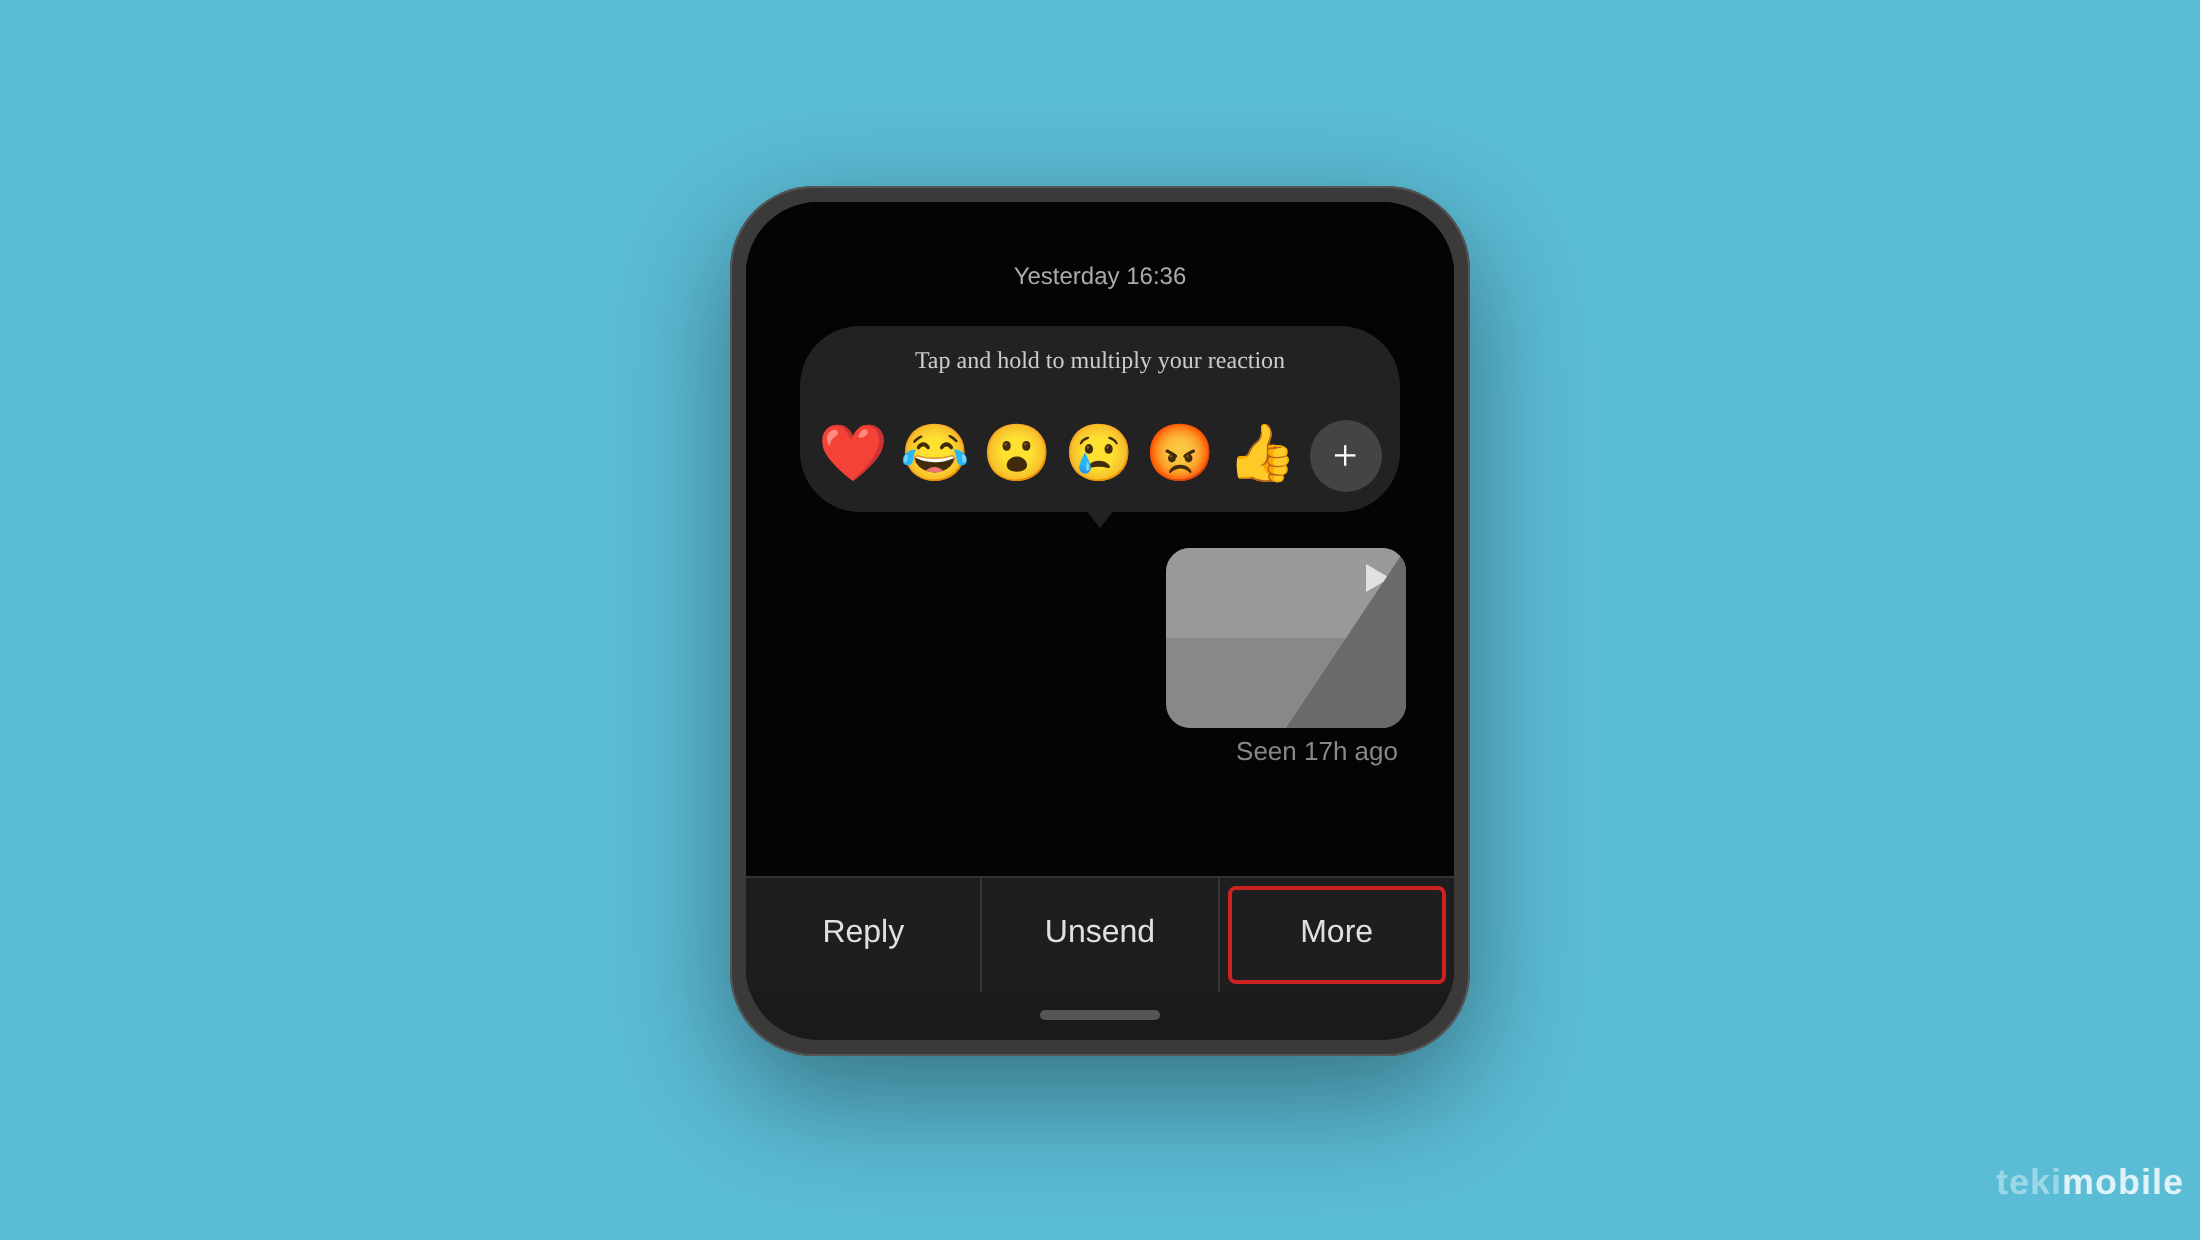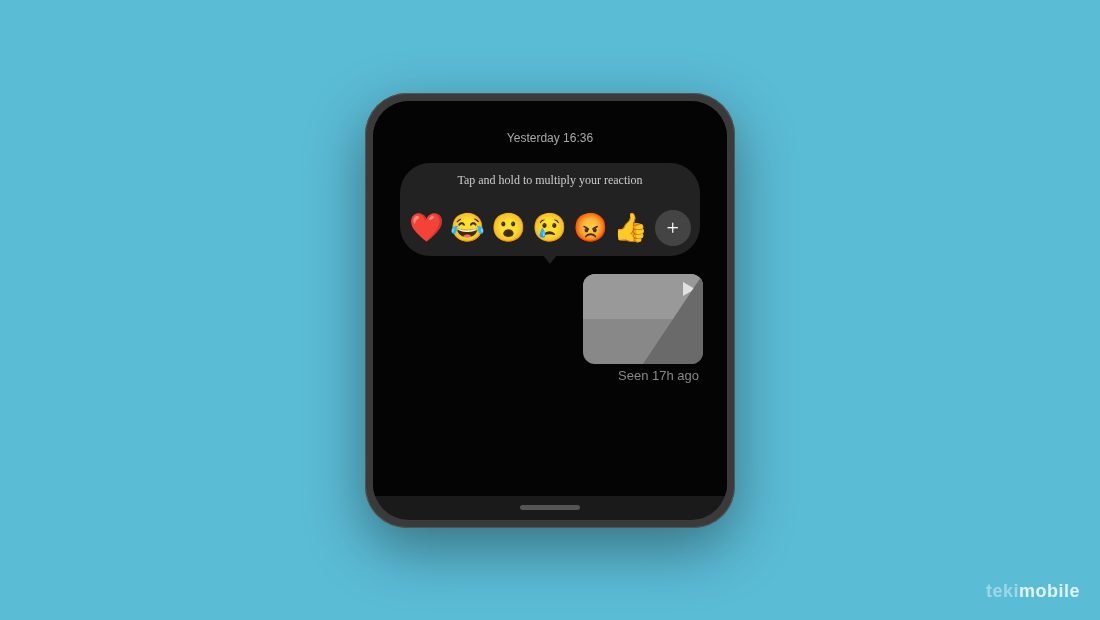--- a/index.html
+++ b/index.html
@@ -12,21 +12,21 @@
       align-items: center;
       justify-content: center;
       font-family: -apple-system, BlinkMacSystemFont, 'Segoe UI', sans-serif;
       overflow: hidden;
       position: relative;
     }
 
     .watermark {
       position: absolute;
       bottom: 18px;
-      right: 20px;
+      right: 8px;
       color: rgba(255,255,255,0.6);
       font-size: 18px;
       font-weight: 600;
       letter-spacing: 0.5px;
     }
 
     .watermark span {
       color: rgba(255,255,255,0.4);
     }
 
@@ -294,20 +294,31 @@
           <div class="tooltip-arrow"></div>
 
           <div class="message-bubble">
             <div class="play-icon"></div>
           </div>
 
           <div class="seen-text">Seen 17h ago</div>
         </div>
       </div>
 
+      <div class="action-bar">
+        <div class="action-btn">
+          <span>Reply</span>
+        </div>
+        <div class="action-btn">
+          <span>Unsend</span>
+        </div>
+        <div class="action-btn highlighted">
+          <span>More</span>
+        </div>
+      </div>
     </div>
 
     <div class="phone-bottom">
       <div class="home-indicator"></div>
     </div>
   </div>
 </div>
 
 <div class="watermark">
   <span>teki</span><span style="color:rgba(255,255,255,0.8)">mobile</span>

